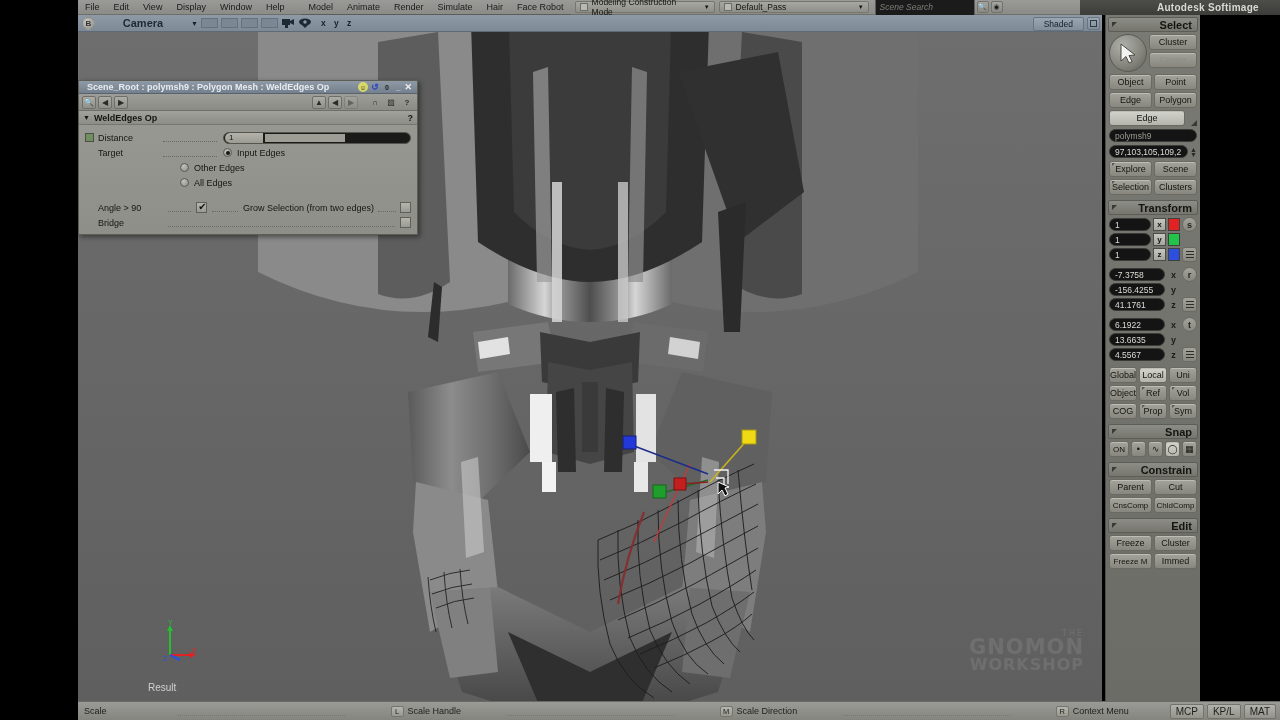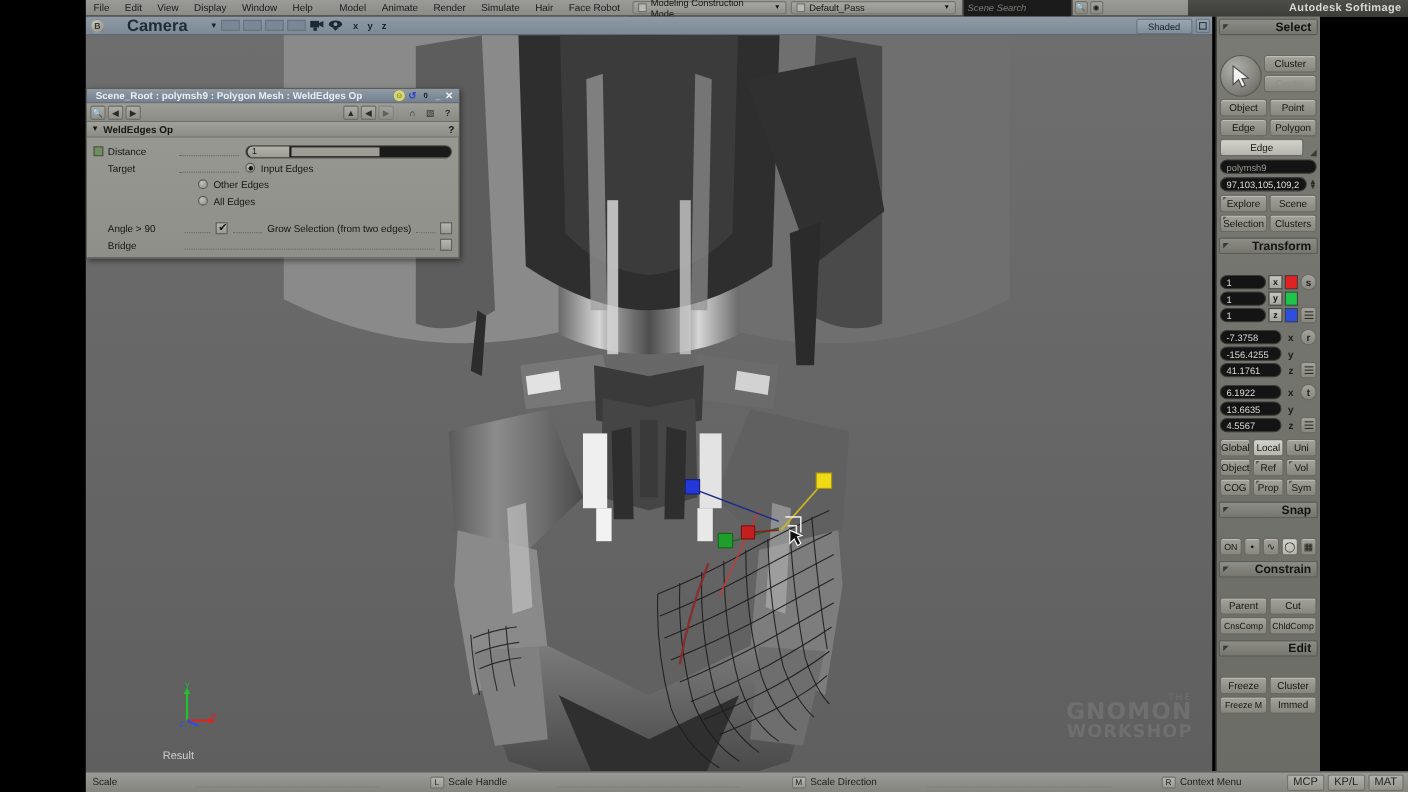--- a/index.html
+++ b/index.html
@@ -46,21 +46,21 @@
     color:#7d7d78; font-size:8.5px; font-style: italic;
     display:flex; align-items:center; padding:14px 4px; margin-left:6px;
   }
   .sbtn { width:12px; height:12px; background: linear-gradient(#a5a5a0,#8b8b86);
           border:1px solid #72726c; border-radius:2px; margin-left:2px;
           display:flex;align-items:center;justify-content:center;font-size:7px;}
 
   .brand {
     position:absolute; right:0; top:0; height:15px; width:200px;
     display:flex; align-items:center; justify-content:flex-end;
-    padding-right:6px; font-size:10px; font-weight:bold; color:#d9d9d4;
+    padding-right:21px; font-size:10px; font-weight:bold; color:#d9d9d4;
     background: linear-gradient(#4d4d4a, #3c3c39);
     letter-spacing: .3px;
   }
 
   
   .viewport {
     position:absolute; left:78px; top:15px; width:1024px; height:686px;
     background:#6b6b6b; overflow:hidden;
   }
   .vp-bar {
@@ -70,21 +70,21 @@
     display:flex; align-items:center; gap:3px; padding:0 4px;
     font-size:8.5px; color:#14202c;
   }
   .vp-bicon {
     width:13px;height:13px;border-radius:50%;
     background: radial-gradient(circle at 35% 30%, #c9c9c4, #8d8d88);
     border:1px solid #55555040; display:flex;align-items:center;justify-content:center;
     font-size:8px; font-weight:bold; color:#333;
   }
   .vp-cam {
-    width:90px; text-align:center; font-weight:bold; color:#1e2a36; font-size:15px;
+    width:90px; text-align:center; font-weight:bold; color:#1e2a36; font-size:11px;
   }
   .vp-sq { width:17px;height:10px;background:#7b8794;border:1px solid #66727e;}
   .vp-axis { font-size:8.5px; font-weight:bold; letter-spacing:3px; margin-left:6px; color:#16222e;}
   .vp-right {
     position:absolute; right:2px; top:1px; height:15px;
     display:flex; align-items:center; gap:3px;
   }
   .vp-shaded {
     background: linear-gradient(#9aa6b2,#828e9a); border:1px solid #68747f;
     border-radius:2px; font-size:8.5px; padding:1px 10px; color:#141f2a;
@@ -128,21 +128,21 @@
       background: linear-gradient(#b2b2ac,#93938c); border:1px solid #73736c;}
 
   
   .mcp {
     position:absolute; left:1105px; top:15px; width:95px; height:686px;
     background: linear-gradient(#7a7a74,#6c6c66);
     border-left:1px solid #4e4e4a;
     font-size:9px; color:#16160f;
   }
   .mcp-head {
-    position:relative; height:15px; margin:2px 2px 18px 2px;
+    position:relative; height:15px; margin:2px 2px 2px 2px;
     background: linear-gradient(#8d8d87,#76766f);
     border:1px solid #5d5d58; border-radius:2px;
     display:flex; align-items:center; justify-content:flex-end;
     padding-right:5px; font-size:11px; font-weight:bold; color:#141410;
   }
   .mcp-head .tri {
     position:absolute; left:3px; top:4px;
     width:0;height:0;border-left:5px solid #3a3a35;border-bottom:5px solid transparent;
   }
   .btn {

